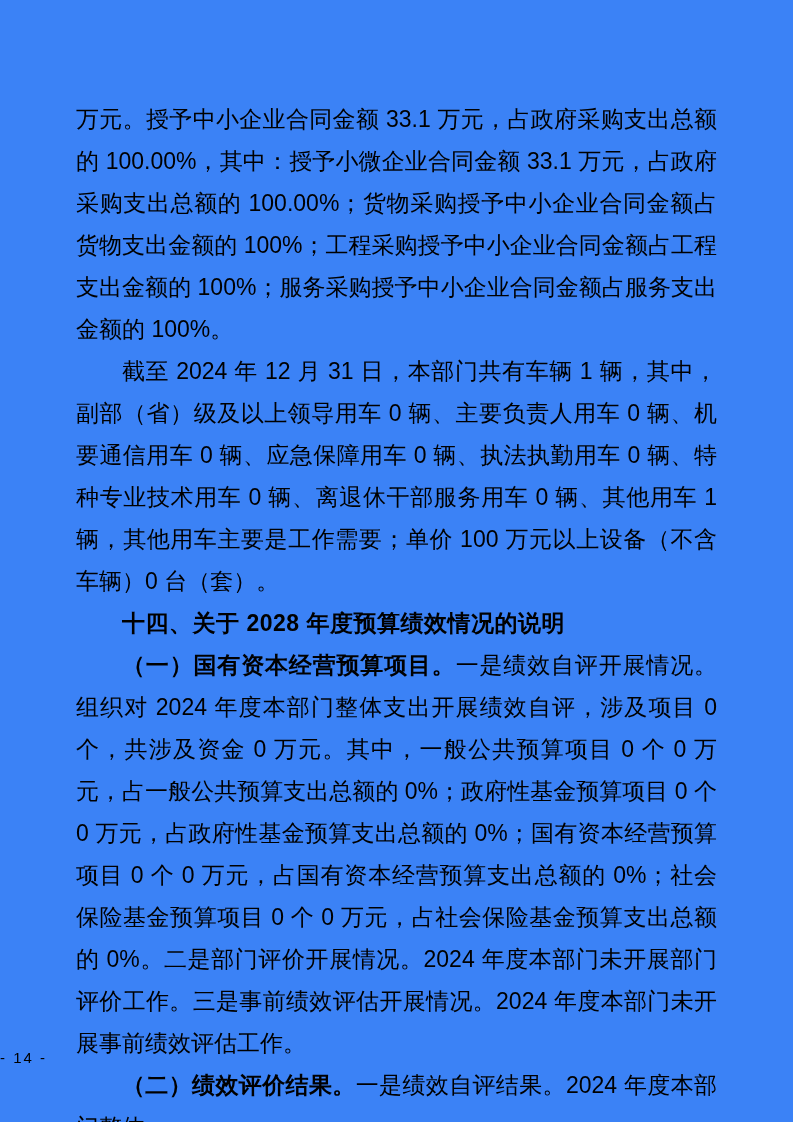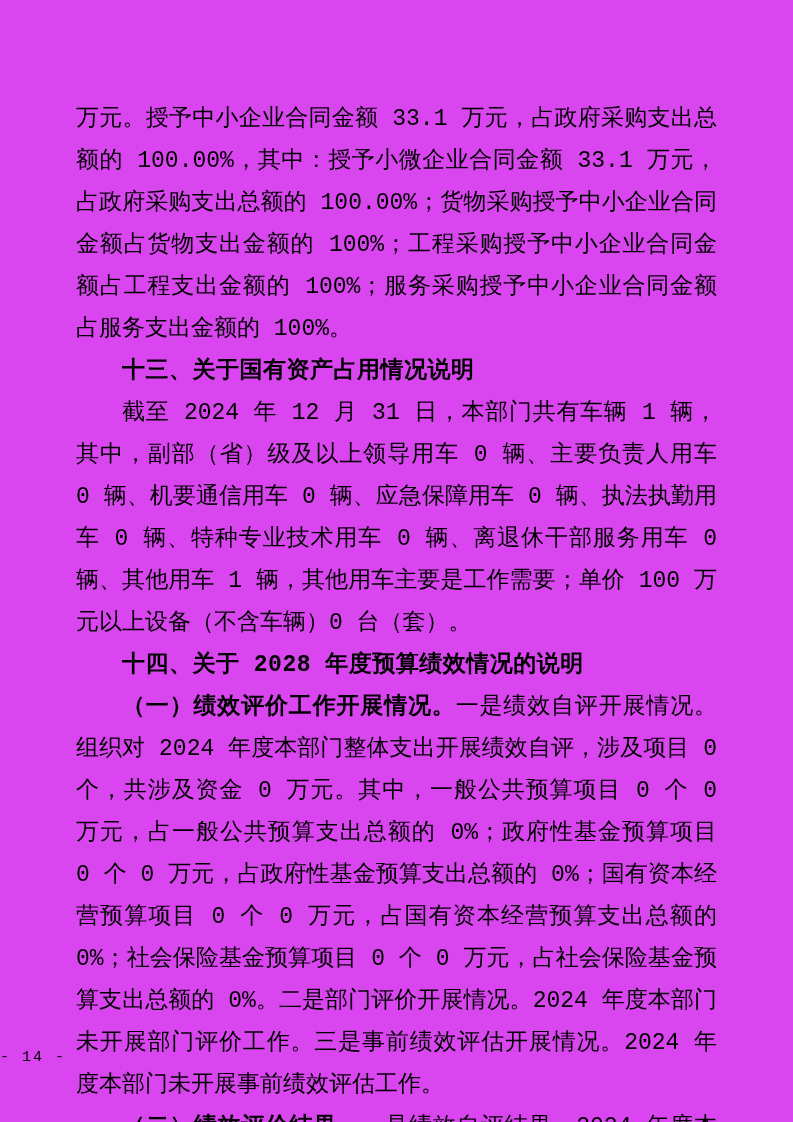--- a/index.html
+++ b/index.html
@@ -4,23 +4,23 @@
 <style>
   html, body {
     margin: 0;
     padding: 0;
     background: #ffffff;
   }
   .page {
     position: relative;
     width: 793px;
     height: 1122px;
-    background: #d946ef;
+    background: #3b82f6;
     overflow: hidden;
-    font-family: Liberation Mono, monospace;
+    font-family: Liberation Sans, sans-serif;
     color: #000000;
   }
   .content {
     position: absolute;
     top: 98px;
     left: 76px;
     width: 641px;
   }
   .content p, .content h3 {
     margin: 0;
@@ -51,26 +51,25 @@
   }
 </style>
 </head>
 <body>
 
 <div class="page">
   <div class="content">
 
     <p>万元。授予中小企业合同金额 33.1 万元，占政府采购支出总额的 100.00%，其中：授予小微企业合同金额 33.1 万元，占政府采购支出总额的 100.00%；货物采购授予中小企业合同金额占货物支出金额的 100%；工程采购授予中小企业合同金额占工程支出金额的 100%；服务采购授予中小企业合同金额占服务支出金额的 100%。</p>
 
-    <h3>十三、关于国有资产占用情况说明</h3>
 
     <p class="indent">截至 2024 年 12 月 31 日，本部门共有车辆 1 辆，其中，副部（省）级及以上领导用车 0 辆、主要负责人用车 0 辆、机要通信用车 0 辆、应急保障用车 0 辆、执法执勤用车 0 辆、特种专业技术用车 0 辆、离退休干部服务用车 0 辆、其他用车 1 辆，其他用车主要是工作需要；单价 100 万元以上设备（不含车辆）0 台（套）。</p>
 
     <h3>十四、关于 2028 年度预算绩效情况的说明</h3>
 
-    <p class="indent"><span class="bold-lead">（一）绩效评价工作开展情况。</span><span>一是绩效自评开展情况。组织对 2024 年度本部门整体支出开展绩效自评，涉及项目 0 个，共涉及资金 0 万元。其中，一般公共预算项目 0 个 0 万元，占一般公共预算支出总额的 0%；政府性基金预算项目 0 个 0 万元，占政府性基金预算支出总额的 0%；国有资本经营预算项目 0 个 0 万元，占国有资本经营预算支出总额的 0%；社会保险基金预算项目 0 个 0 万元，占社会保险基金预算支出总额的 0%。二是部门评价开展情况。2024 年度本部门未开展部门评价工作。三是事前绩效评估开展情况。2024 年度本部门未开展事前绩效评估工作。</span></p>
+    <p class="indent"><span class="bold-lead">（一）国有资本经营预算项目。</span><span>一是绩效自评开展情况。组织对 2024 年度本部门整体支出开展绩效自评，涉及项目 0 个，共涉及资金 0 万元。其中，一般公共预算项目 0 个 0 万元，占一般公共预算支出总额的 0%；政府性基金预算项目 0 个 0 万元，占政府性基金预算支出总额的 0%；国有资本经营预算项目 0 个 0 万元，占国有资本经营预算支出总额的 0%；社会保险基金预算项目 0 个 0 万元，占社会保险基金预算支出总额的 0%。二是部门评价开展情况。2024 年度本部门未开展部门评价工作。三是事前绩效评估开展情况。2024 年度本部门未开展事前绩效评估工作。</span></p>
 
     <p class="indent"><span class="bold-lead">（二）绩效评价结果。</span><span>一是绩效自评结果。2024 年度本部门整体</span></p>
 
   </div>
 
   <div class="footer">- 14 -</div>
 </div>
 
 </body></html>

